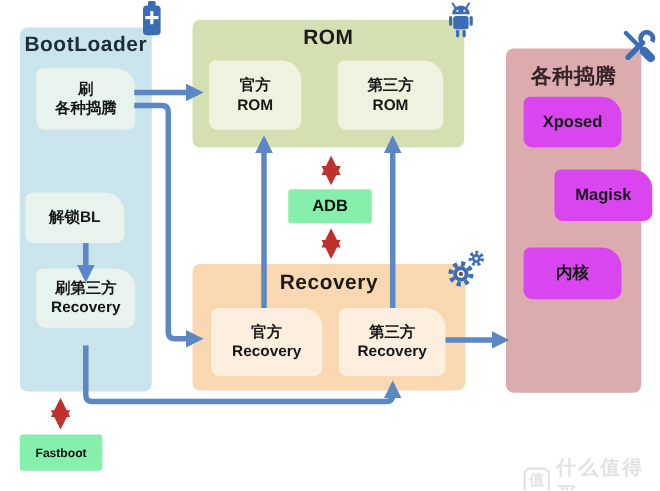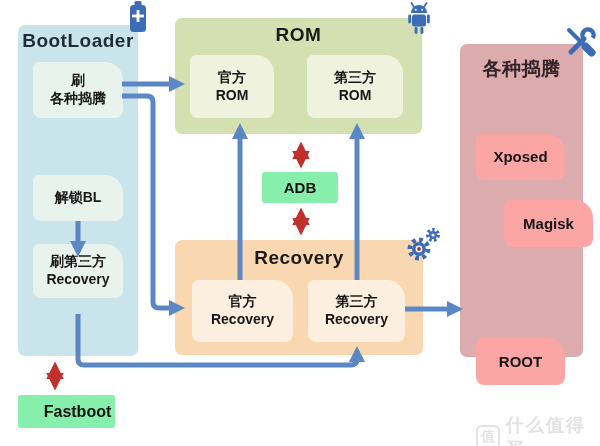--- a/index.html
+++ b/index.html
@@ -8,21 +8,21 @@
   .panel{position:absolute;border-radius:7px;}
   .panel-title{position:absolute;left:0;width:100%;text-align:center;font-weight:bold;
                font-size:19px;color:#1e2c3a;letter-spacing:0.5px;}
   .node{position:absolute;border-radius:6px 18px 8px 8px;display:flex;flex-direction:column;
         align-items:center;justify-content:center;font-weight:bold;font-size:14px;color:#161616;
         text-align:center;line-height:1.28;}
   .node span{display:block;}
   .p-blue{background:#c9e4ea;}   .n-blue{background:#e8f3ee;}
   .p-green{background:#d5e0b2;}  .n-green{background:#eef2de;}
   .p-orange{background:#f9d8b1;} .n-orange{background:#fdefdf;}
-  .p-pink{background:#dcabae;}   .n-pink{background:#fca5a5;margin-top:46px;}
+  .p-pink{background:#dcabae;}   .n-pink{background:#d946ef;}
   .t-dark{color:#1a1a1a;}
   .t-maroon{color:#342327;text-align:center;}
   .chip{position:absolute;background:#86efac;border-radius:3px;display:flex;align-items:center;
         justify-content:center;font-weight:bold;font-size:15px;color:#101010;}
   .wires{position:absolute;left:0;top:0;z-index:5;pointer-events:none;}
   .icon{position:absolute;z-index:6;}
   .watermark{position:absolute;left:476px;top:413px;display:flex;align-items:center;gap:6px;
              color:#e2e2e2;font-weight:bold;z-index:2;}
   .wm-logo{width:21px;height:21px;border:2.5px solid #e2e2e2;border-radius:6px;display:flex;
            align-items:center;justify-content:center;font-size:14px;}
@@ -33,21 +33,21 @@
 
 <div class="stage">
 
   <div class="panel p-blue" style="left:18px;top:25px;width:120px;height:331px;">
     <div class="panel-title" style="top:5px;">BootLoader</div>
   </div>
   <div class="node n-blue" style="left:33px;top:62px;width:90px;height:56px;">
     <span>刷</span>
     <span>各种捣腾</span>
   </div>
-  <div class="node n-blue" style="left:33px;top:175px;width:90px;height:46px;align-items:center;">
+  <div class="node n-blue" style="left:23px;top:175px;width:90px;height:46px;align-items:center;">
     <span>解锁BL</span>
   </div>
   <div class="node n-blue" style="left:33px;top:244px;width:90px;height:54px;">
     <span>刷第三方</span>
     <span>Recovery</span>
   </div>
 
   <div class="panel p-green" style="left:175px;top:18px;width:247px;height:116px;">
     <div class="panel-title t-dark" style="top:6px;">ROM</div>
   </div>
@@ -72,23 +72,23 @@
   <div class="node n-orange" style="left:308px;top:280px;width:97px;height:62px;">
     <span>第三方</span>
     <span>Recovery</span>
   </div>
 
   <div class="panel p-pink" style="left:460px;top:44px;width:123px;height:313px;">
     <div class="panel-title t-maroon" style="top:12px;">各种捣腾</div>
   </div>
   <div class="node n-pink" style="left:476px;top:88px;width:89px;height:46px;font-size:15px;">Xposed</div>
   <div class="node n-pink" style="left:504px;top:154px;width:89px;height:47px;font-size:15px;">Magisk</div>
-  <div class="node n-pink" style="left:476px;top:292px;width:89px;height:47px;font-size:15px;">ROOT</div>
+  <div class="node n-pink" style="left:476px;top:225px;width:89px;height:47px;font-size:15px;">内核</div>
 
-  <div class="chip" style="left:18px;top:395px;width:75px;height:33px;font-size:16px;padding-left:22px;">Fastboot</div>
+  <div class="chip" style="left:18px;top:395px;width:75px;height:33px;font-size:11px;">Fastboot</div>
 
   <svg class="wires" width="600" height="446" viewBox="0 0 600 446">
     <defs>
       <marker id="mb" markerWidth="3.4" markerHeight="3.2" refX="2.2" refY="1.6" orient="auto-start-reverse" markerUnits="strokeWidth">
         <path d="M0,0 L3.2,1.6 L0,3.2 Z" fill="#5b87c4"></path>
       </marker>
       <marker id="mr" markerWidth="3.4" markerHeight="3.2" refX="2.2" refY="1.6" orient="auto-start-reverse" markerUnits="strokeWidth">
         <path d="M0,0 L3.2,1.6 L0,3.2 Z" fill="#c0302c"></path>
       </marker>
     </defs>

